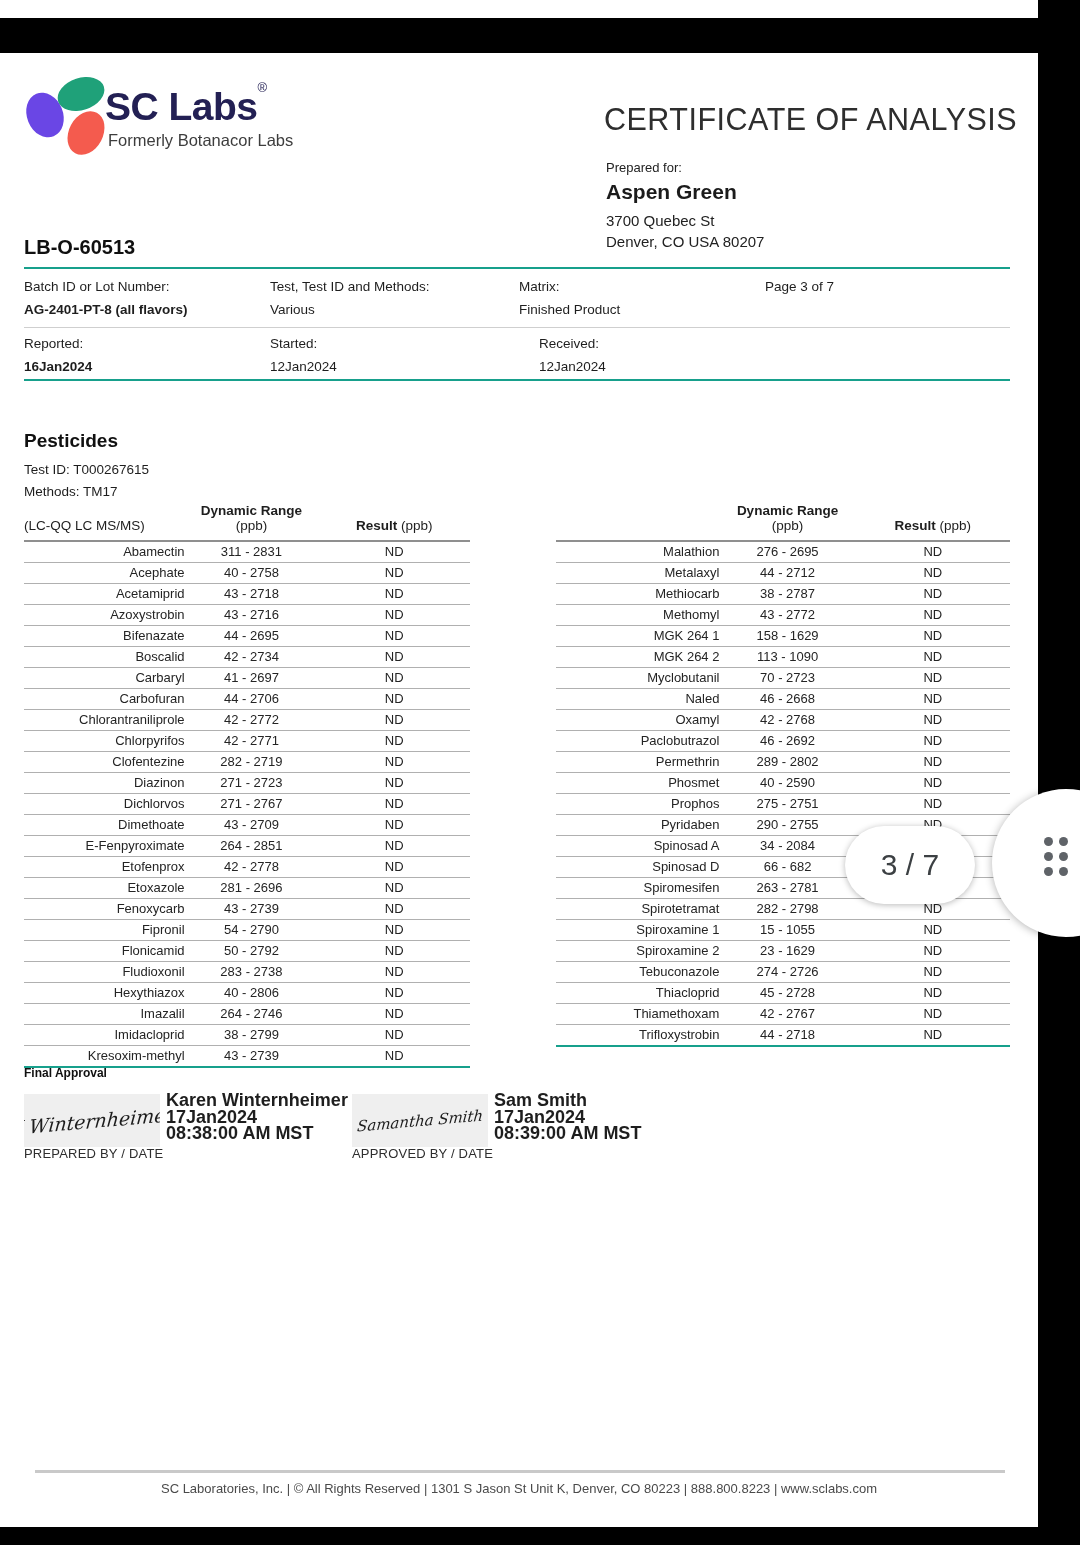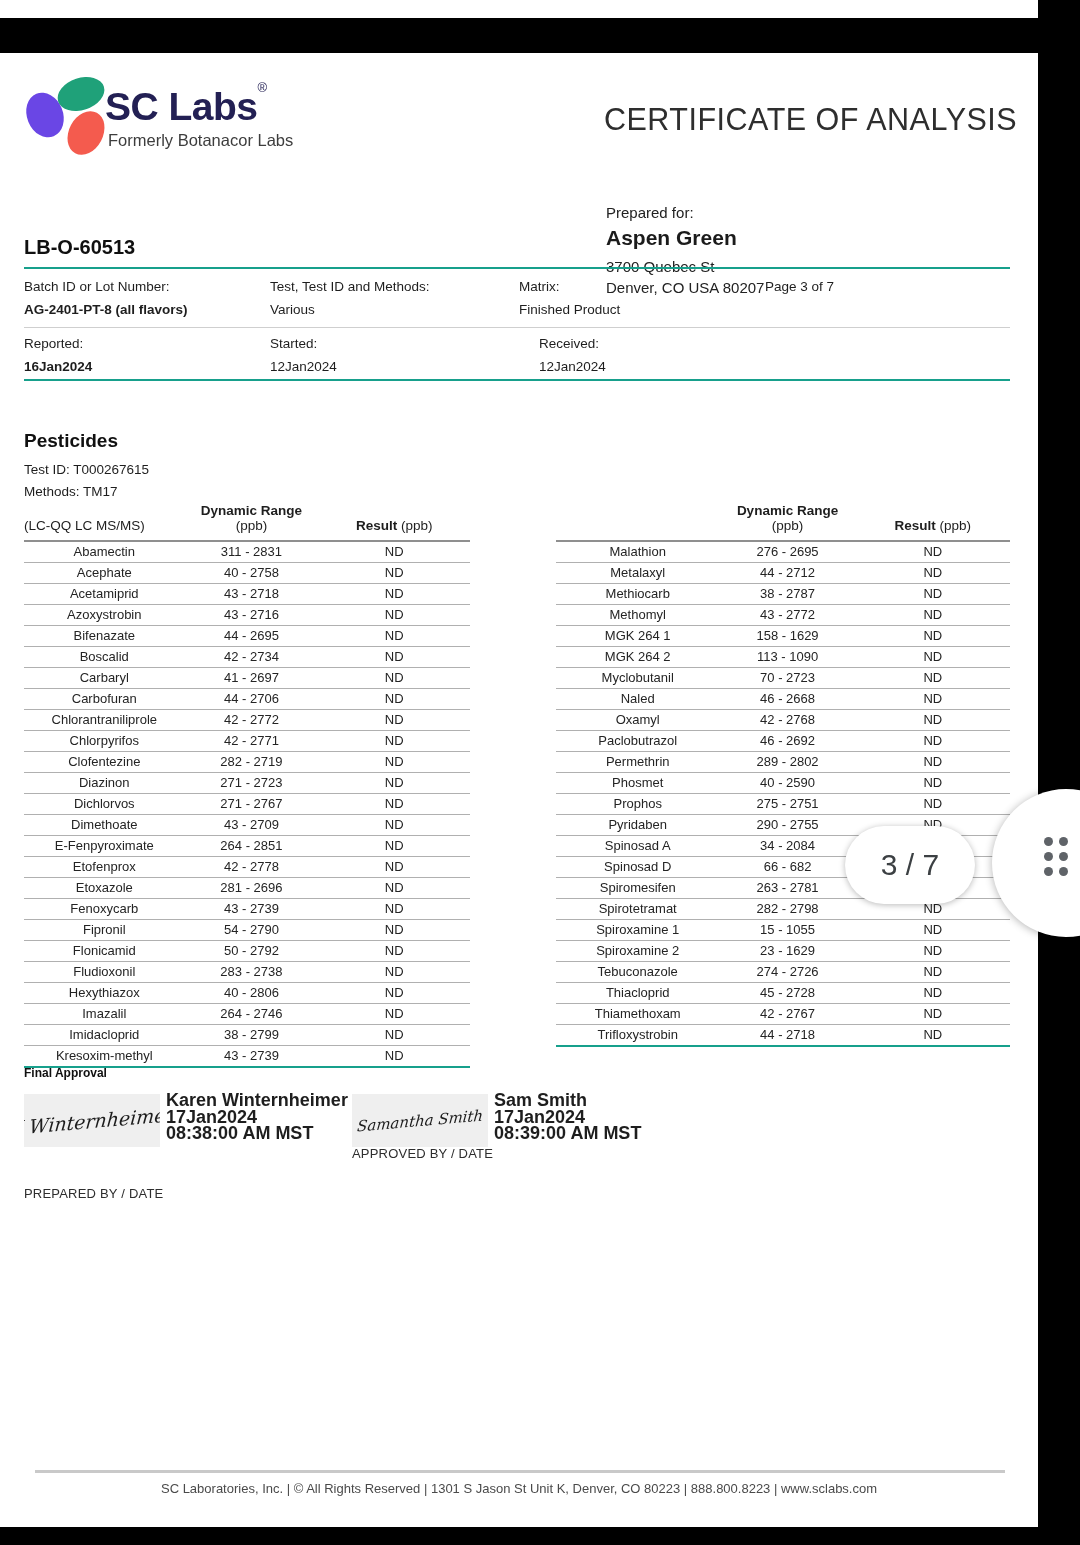--- a/index.html
+++ b/index.html
@@ -21,21 +21,21 @@
   .blob-coral{width:34px;height:46px;left:42px;top:32px;background:#f45b4e;transform:rotate(28deg);}
   .logo-text{position:absolute;left:78px;top:2px;white-space:nowrap;}
   .brand{font-size:39px;color:#232054;letter-spacing:-0.5px;}
   .brand .sc{font-weight:800;}
   .brand .labs{font-weight:600;}
   .brand sup{font-size:13px;font-weight:400;vertical-align:28px;}
   .tagline{font-size:16.5px;color:#3d3d3d;margin-top:2px;margin-left:3px;}
   
   .coa-title{position:absolute;left:604px;top:102px;font-size:30.5px;font-weight:300;color:#2e2e2e;letter-spacing:0.5px;white-space:nowrap;}
   .prepared-block{position:absolute;left:606px;top:160px;}
-  .prepared-label{font-size:15px;color:#222;margin-top:44px;}
+  .prepared-label{font-size:13px;color:#222;}
   .client-name{font-size:21px;font-weight:700;color:#1b1b1b;margin-top:5px;}
   .client-addr{font-size:15px;color:#222;line-height:21px;margin-top:6px;}
   
   .report-id{position:absolute;left:24px;top:236px;font-size:20px;font-weight:700;color:#101010;}
   .rule{position:absolute;left:24px;width:986px;}
   .rule.teal{height:2px;background:#17a08c;}
   .rule.thin{height:1px;background:#cfcfcf;}
   
   .info-cell{position:absolute;font-size:13.5px;color:#1e1e1e;}
   .info-cell .lbl{margin-bottom:8px;}
@@ -45,36 +45,36 @@
   .section-title{position:absolute;left:24px;top:430px;font-size:19px;font-weight:700;color:#101010;}
   .meta-line{position:absolute;left:24px;font-size:13.5px;color:#1e1e1e;}
   table.pest{position:absolute;top:503px;border-collapse:collapse;table-layout:fixed;}
   table.pest.left{left:24px;width:446px;}
   table.pest.right{left:556px;width:454px;}
   table.pest th{font-size:13.5px;font-weight:400;color:#1e1e1e;padding:0 0 7px 0;border-bottom:2px solid #8f8f8f;vertical-align:bottom;}
   table.pest th.lead{text-align:left;}
   table.pest th.ctr{text-align:center;}
   table.pest th b{font-weight:700;}
   table.pest td{font-size:13px;color:#242424;padding:2px 0;line-height:16px;border-bottom:1px solid #b0b0b0;}
-  table.pest td.name{text-align:center;margin-top:32px;}
+  table.pest td.name{text-align:right;margin-top:32px;}
   table.pest td.ctr{text-align:center;}
   table.pest tr:last-child td{border-bottom:2px solid #17a08c;}
   
   .approval-title{position:absolute;left:24px;top:1066px;font-size:12px;font-weight:700;color:#101010;}
   .sig-box{position:absolute;top:1094px;width:136px;height:53px;background:#efefef;display:flex;align-items:center;justify-content:center;overflow:hidden;}
   .sig-box.prepared{left:24px;}
   .sig-box.approved{left:352px;}
   .sig{font-family:"DejaVu Serif", serif;font-style:italic;color:#1c1c1c;transform:rotate(-5deg) skewX(-10deg);white-space:nowrap;}
   .sig.k{font-size:19px;}
   .sig.s{font-size:15px;}
   .sig-text{position:absolute;top:1092px;font-size:18px;color:#1e1e1e;line-height:16.5px;font-weight:bold;}
   .sig-text.prepared{left:166px;}
   .sig-text.approved{left:494px;}
   .sig-label{position:absolute;top:1146px;font-size:13px;color:#2e2e2e;letter-spacing:0.2px;}
-  .sig-label.prepared{left:24px;margin-top:40px;}
+  .sig-label.prepared{left:24px;}
   .sig-label.approved{left:352px;}
   
   .footer-line{position:absolute;left:35px;top:1470px;width:970px;height:3px;background:#c9c9c9;}
   .footer-text{position:absolute;left:0;top:1481px;width:1038px;text-align:center;font-size:13px;color:#4a4a4a;}
   
   .page-pill{position:absolute;left:845px;top:826px;width:130px;height:78px;background:#fff;border-radius:40px;
     box-shadow:0 1px 6px rgba(0,0,0,0.28);z-index:3;display:flex;align-items:center;justify-content:center;}
   .page-pill-text{font-size:30px;color:#3c4043;}
   .drag-circle{position:absolute;left:992px;top:789px;width:148px;height:148px;background:#fff;border-radius:50%;
     box-shadow:0 1px 8px rgba(0,0,0,0.3);z-index:3;}

